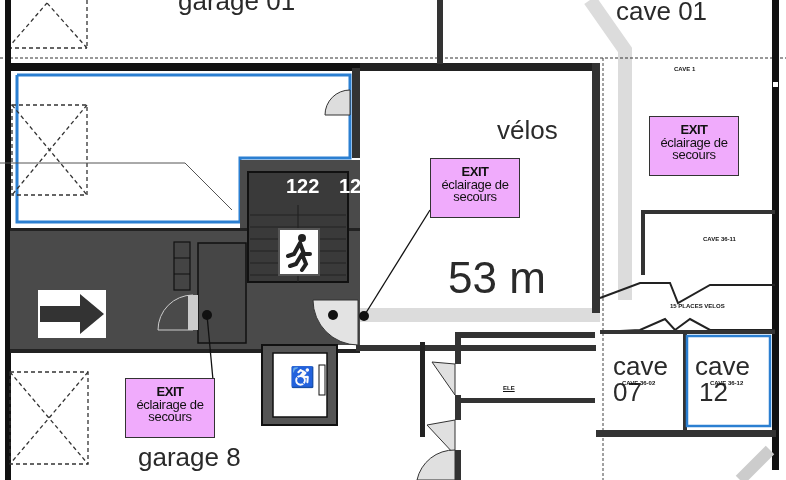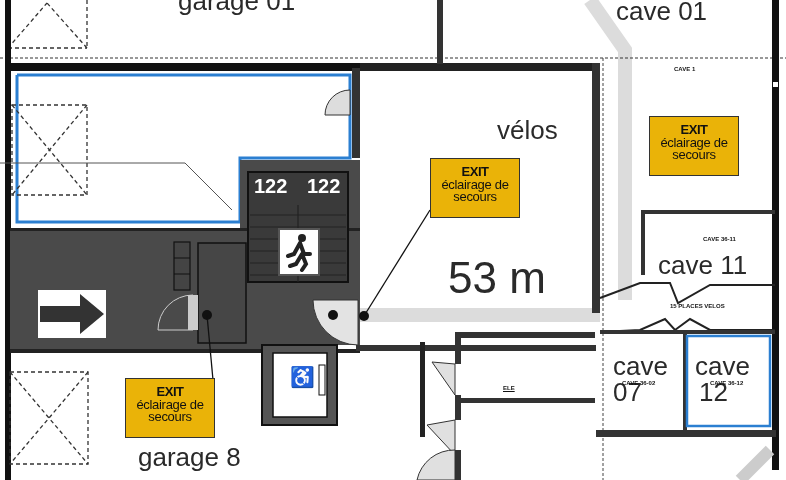--- a/index.html
+++ b/index.html
@@ -2,24 +2,24 @@
 <html><head>
 <meta charset="utf-8">
 <style>
   html, body { margin: 0; padding: 0; }
   body { width: 786px; height: 480px; background: #ffffff; overflow: hidden; position: relative; font-family: "Liberation Sans", sans-serif; }
   .plan { position: absolute; left: 0; top: 0; width: 786px; height: 480px; }
   .abs { position: absolute; }
   .lbl { position: absolute; color: #2a2a2a; white-space: nowrap; font-family: "Liberation Sans", sans-serif; }
   .big { font-size: 26px; }
   .tiny { font-size: 6px; font-weight: bold; color: #111; }
-  .exit-box { position: absolute; background: #eab308; border: 1.5px solid #333; text-align: center; font-family: "Liberation Sans", sans-serif; color: #111; }
+  .exit-box { position: absolute; background: #f0abfc; border: 1.5px solid #333; text-align: center; font-family: "Liberation Sans", sans-serif; color: #111; }
   .exit-box .t { font-weight: bold; font-size: 13px; letter-spacing: -0.5px; display: block; margin-top: 5px; }
   .exit-box .s { font-size: 13px; display: block; line-height: 12px; font-weight: normal; letter-spacing: -0.3px; }
-  .num { position: absolute; color: #fff; font-weight: bold; font-size: 20px; font-family: "Liberation Sans", sans-serif; }
+  .num { position: absolute; color: #fff; font-weight: bold; font-size: 20px; font-family: "Liberation Sans", sans-serif; margin-left: 32px; }
 </style>
 </head>
 <body>
 
 <div class="plan">
   <svg class="abs" style="left:0;top:0" width="786" height="480">
 
     <g fill="none" stroke="#dcdcdc" stroke-width="14">
       <polyline points="590,0 625,50 625,300"></polyline>
       <line x1="330" y1="315" x2="600" y2="315"></line>
@@ -139,21 +139,20 @@
 
   <span class="num" style="left:254px;top:175px;">122</span>
   <span class="num" style="left:307px;top:175px;">122</span>
 
   <span class="lbl big" style="left:178px;top:-14px;">garage 01</span>
   <span class="lbl big" style="left:138px;top:442px;">garage 8</span>
   <span class="lbl big" style="left:497px;top:115px;">vélos</span>
   <span class="lbl big" style="left:616px;top:-4px;">cave 01</span>
   <span class="lbl tiny" style="left:674px;top:66px;">CAVE 1</span>
   <span class="lbl tiny" style="left:703px;top:236px;">CAVE 36-11</span>
-  <span class="lbl big" style="left:658px;top:250px;">cave 11</span>
   <span class="lbl tiny" style="left:670px;top:303px;">15 PLACES VELOS</span>
 
   <span class="lbl big" style="left:613px;top:353px;line-height:26px;">
     <span>cave</span><br>
     <span>07</span>
   </span>
   <span class="lbl tiny" style="left:622px;top:380px;">CAVE 36-02</span>
 
   <span class="lbl big" style="left:695px;top:353px;line-height:26px;">
     <span>cave</span><br>

